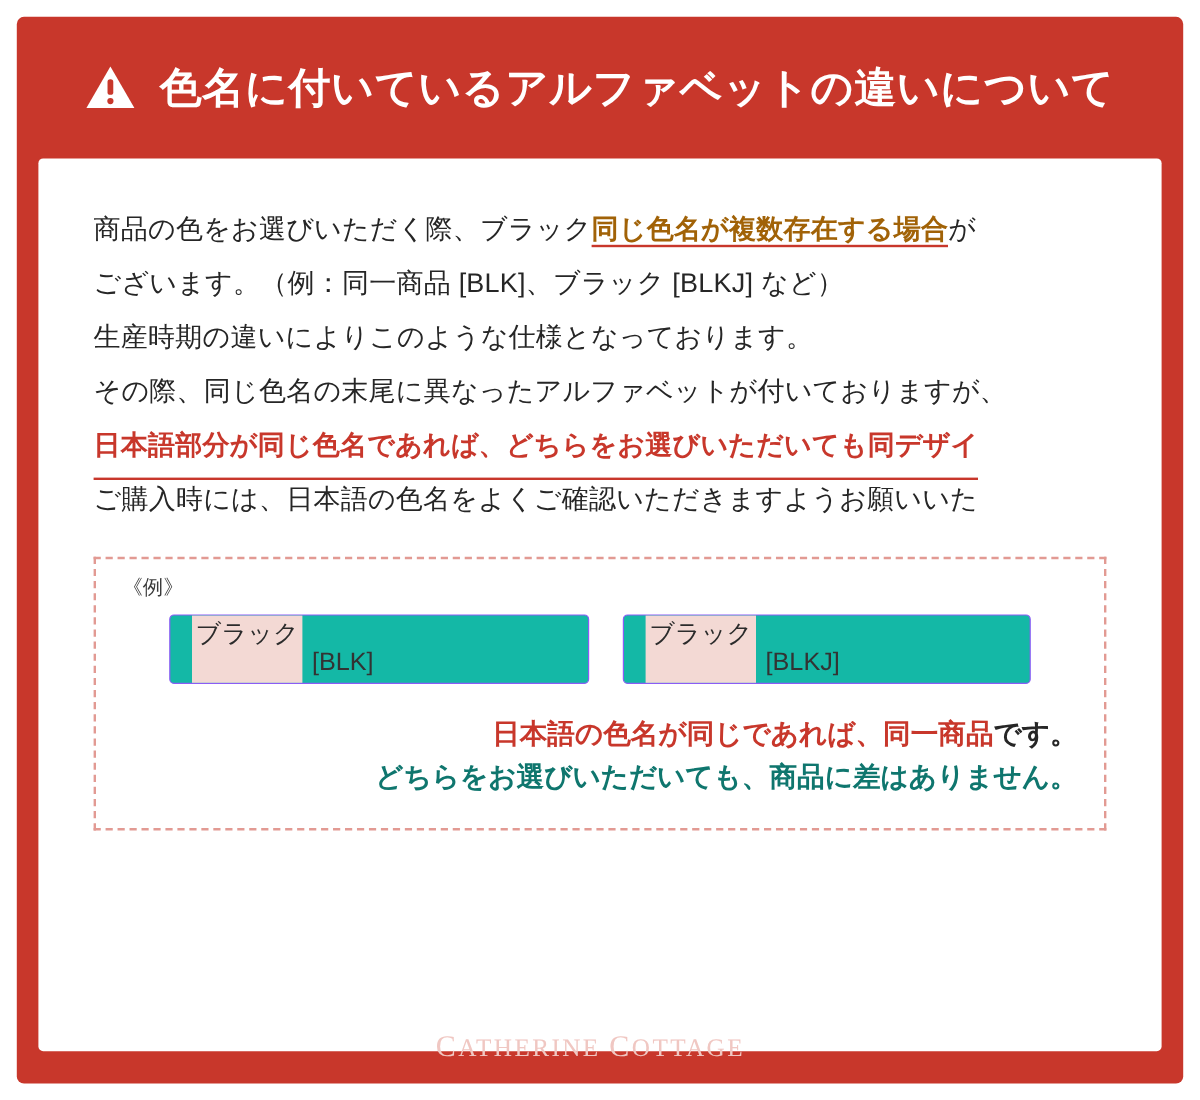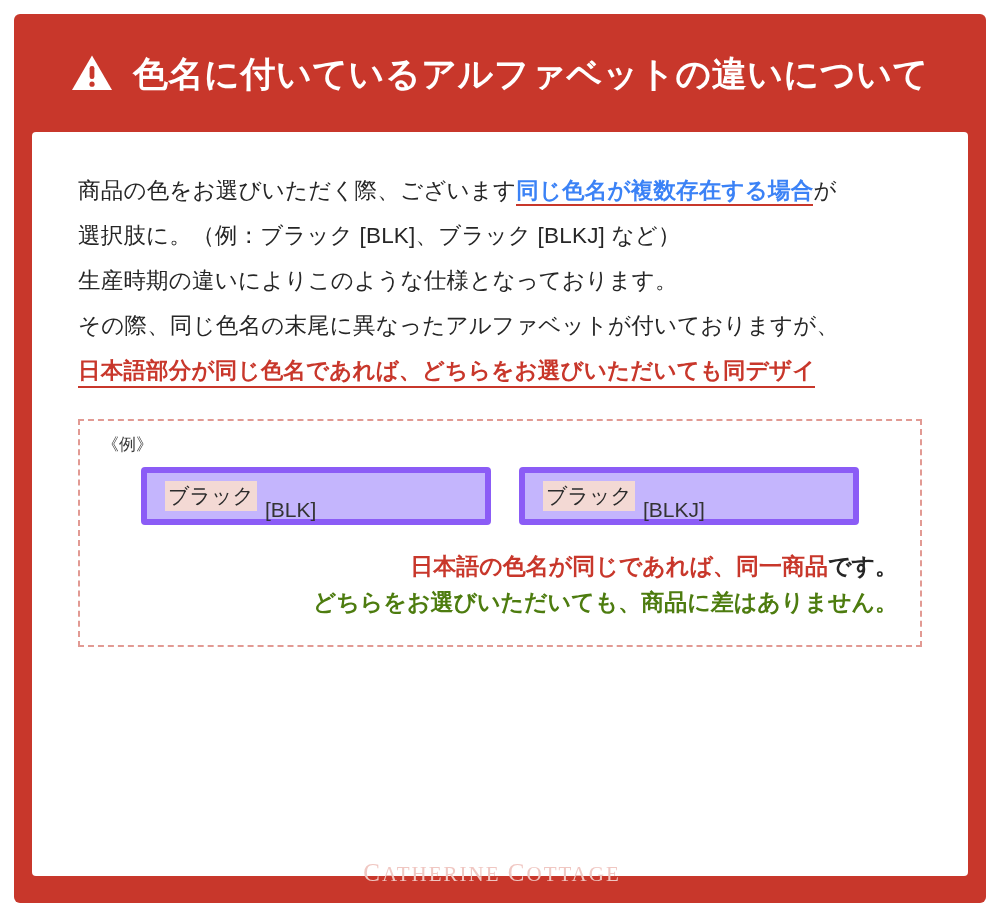--- a/index.html
+++ b/index.html
@@ -67,30 +67,30 @@
   .body-text {
     color: #262626;
     font-size: 22.5px;
     line-height: 45px;
     letter-spacing: 0.2px;
   }
   .body-text p {
     margin: 0;
   }
   .hl-red-underline {
-    color: #3b82f6;
+    color: #a16207;
     font-weight: bold;
     border-bottom: 2px solid #c8372b;
     padding-bottom: 1px;
   }
   .red-strong-u {
     color: #c8372b;
     font-weight: bold;
     border-bottom: 2px solid #c8372b;
-    padding-bottom: 3px;
+    padding-bottom: 15px;
   }
   
   .example-box {
     position: relative;
     margin-top: 26px;
     border: 2px dashed #e29a93;
     box-sizing: border-box;
     padding: 14px 22px 24px 22px;
   }
   .example-label {
@@ -98,26 +98,25 @@
     font-size: 17px;
     line-height: 1.2;
     margin-bottom: 12px;
   }
   .swatch-row {
     display: flex;
     justify-content: center;
     gap: 28px;
   }
   .swatch {
-    border: 6px solid #8b5cf6;
+    border: 1px solid #8b5cf6;
     border-radius: 4px;
-    background: #c4b5fd;
+    background: #14b8a6;
     height: 58px;
     display: flex;
-    align-items: center;
     padding: 0 18px;
     box-sizing: border-box;
     font-size: 21px;
     color: #2b2b2b;
   }
   .swatch.wide { width: 350px; }
   .swatch.narrow { width: 340px; }
   .swatch .jp {
     background: #f3d9d4;
     padding: 1px 3px;
@@ -134,21 +133,21 @@
   .note-line1 {
     font-size: 23px;
     line-height: 1.5;
     color: #262626;
     font-weight: bold;
   }
   .note-line1 .red { color: #c8372b; }
   .note-line2 {
     font-size: 23px;
     line-height: 1.6;
-    color: #4d7c0f;
+    color: #0f766e;
     font-weight: bold;
   }
   
   .footer {
     position: absolute;
     left: 0;
     right: 16px;
     bottom: 16px;
     text-align: center;
   }
@@ -171,26 +170,27 @@
         <path d="M21 1.5 L41 36 L1 36 Z" fill="#ffffff"></path>
         <rect x="18.6" y="12" width="4.8" height="13" rx="2.2" fill="#c8372b"></rect>
         <circle cx="21" cy="30.2" r="2.6" fill="#c8372b"></circle>
       </svg>
       <div class="header-title">色名に付いているアルファベットの違いについて</div>
     </div>
 
     <div class="card">
       <div class="body-text">
         <p>
-          <span>商品の色をお選びいただく際、ございます</span><span class="hl-red-underline">同じ色名が複数存在する場合</span><span>が</span>
+          <span>商品の色をお選びいただく際、ブラック</span><span class="hl-red-underline">同じ色名が複数存在する場合</span><span>が</span>
         </p>
-        <p>選択肢に。（例：ブラック [BLK]、ブラック [BLKJ] など）</p>
+        <p>ございます。（例：同一商品 [BLK]、ブラック [BLKJ] など）</p>
         <p>生産時期の違いによりこのような仕様となっております。</p>
         <p>その際、同じ色名の末尾に異なったアルファベットが付いておりますが、</p>
         <p><span class="red-strong-u">日本語部分が同じ色名であれば、どちらをお選びいただいても同デザイ</span></p>
+        <p>ご購入時には、日本語の色名をよくご確認いただきますようお願いいた</p>
       </div>
 
       <div class="example-box">
         <div class="example-label">《例》</div>
 
         <div class="swatch-row">
           <div class="swatch wide">
             <span class="jp">ブラック</span>
             <span class="code">[BLK]</span>
           </div>

